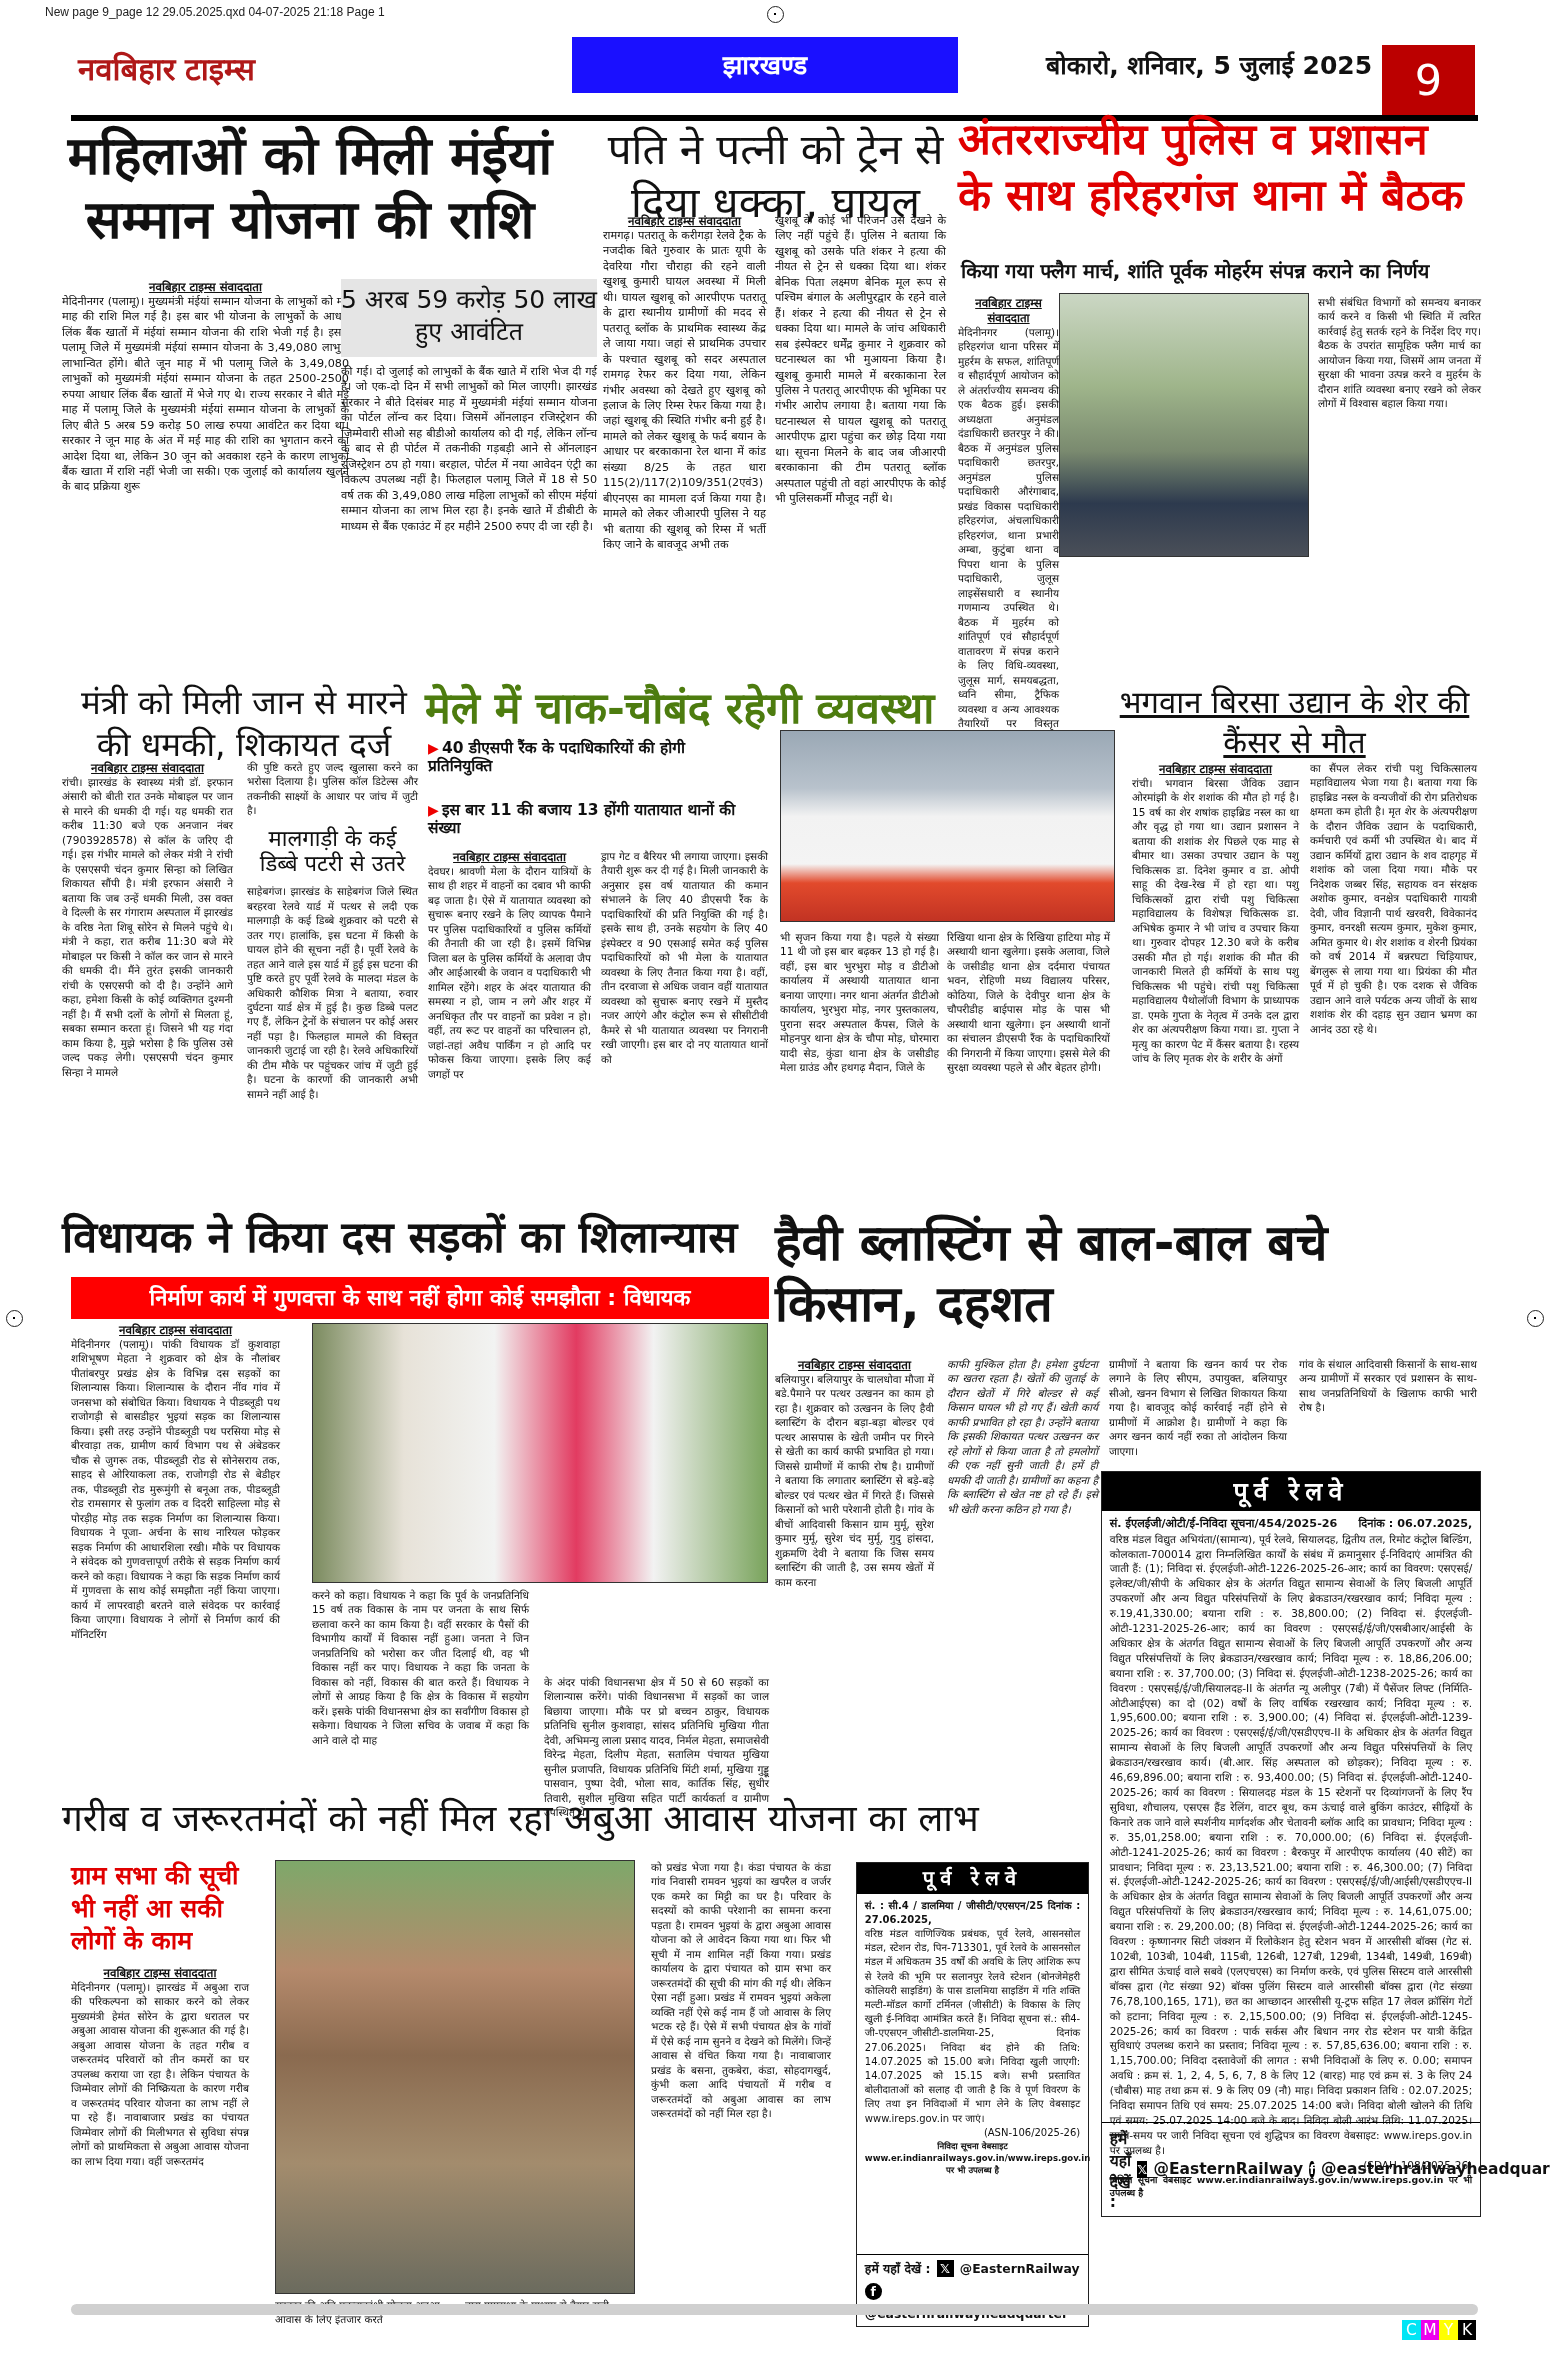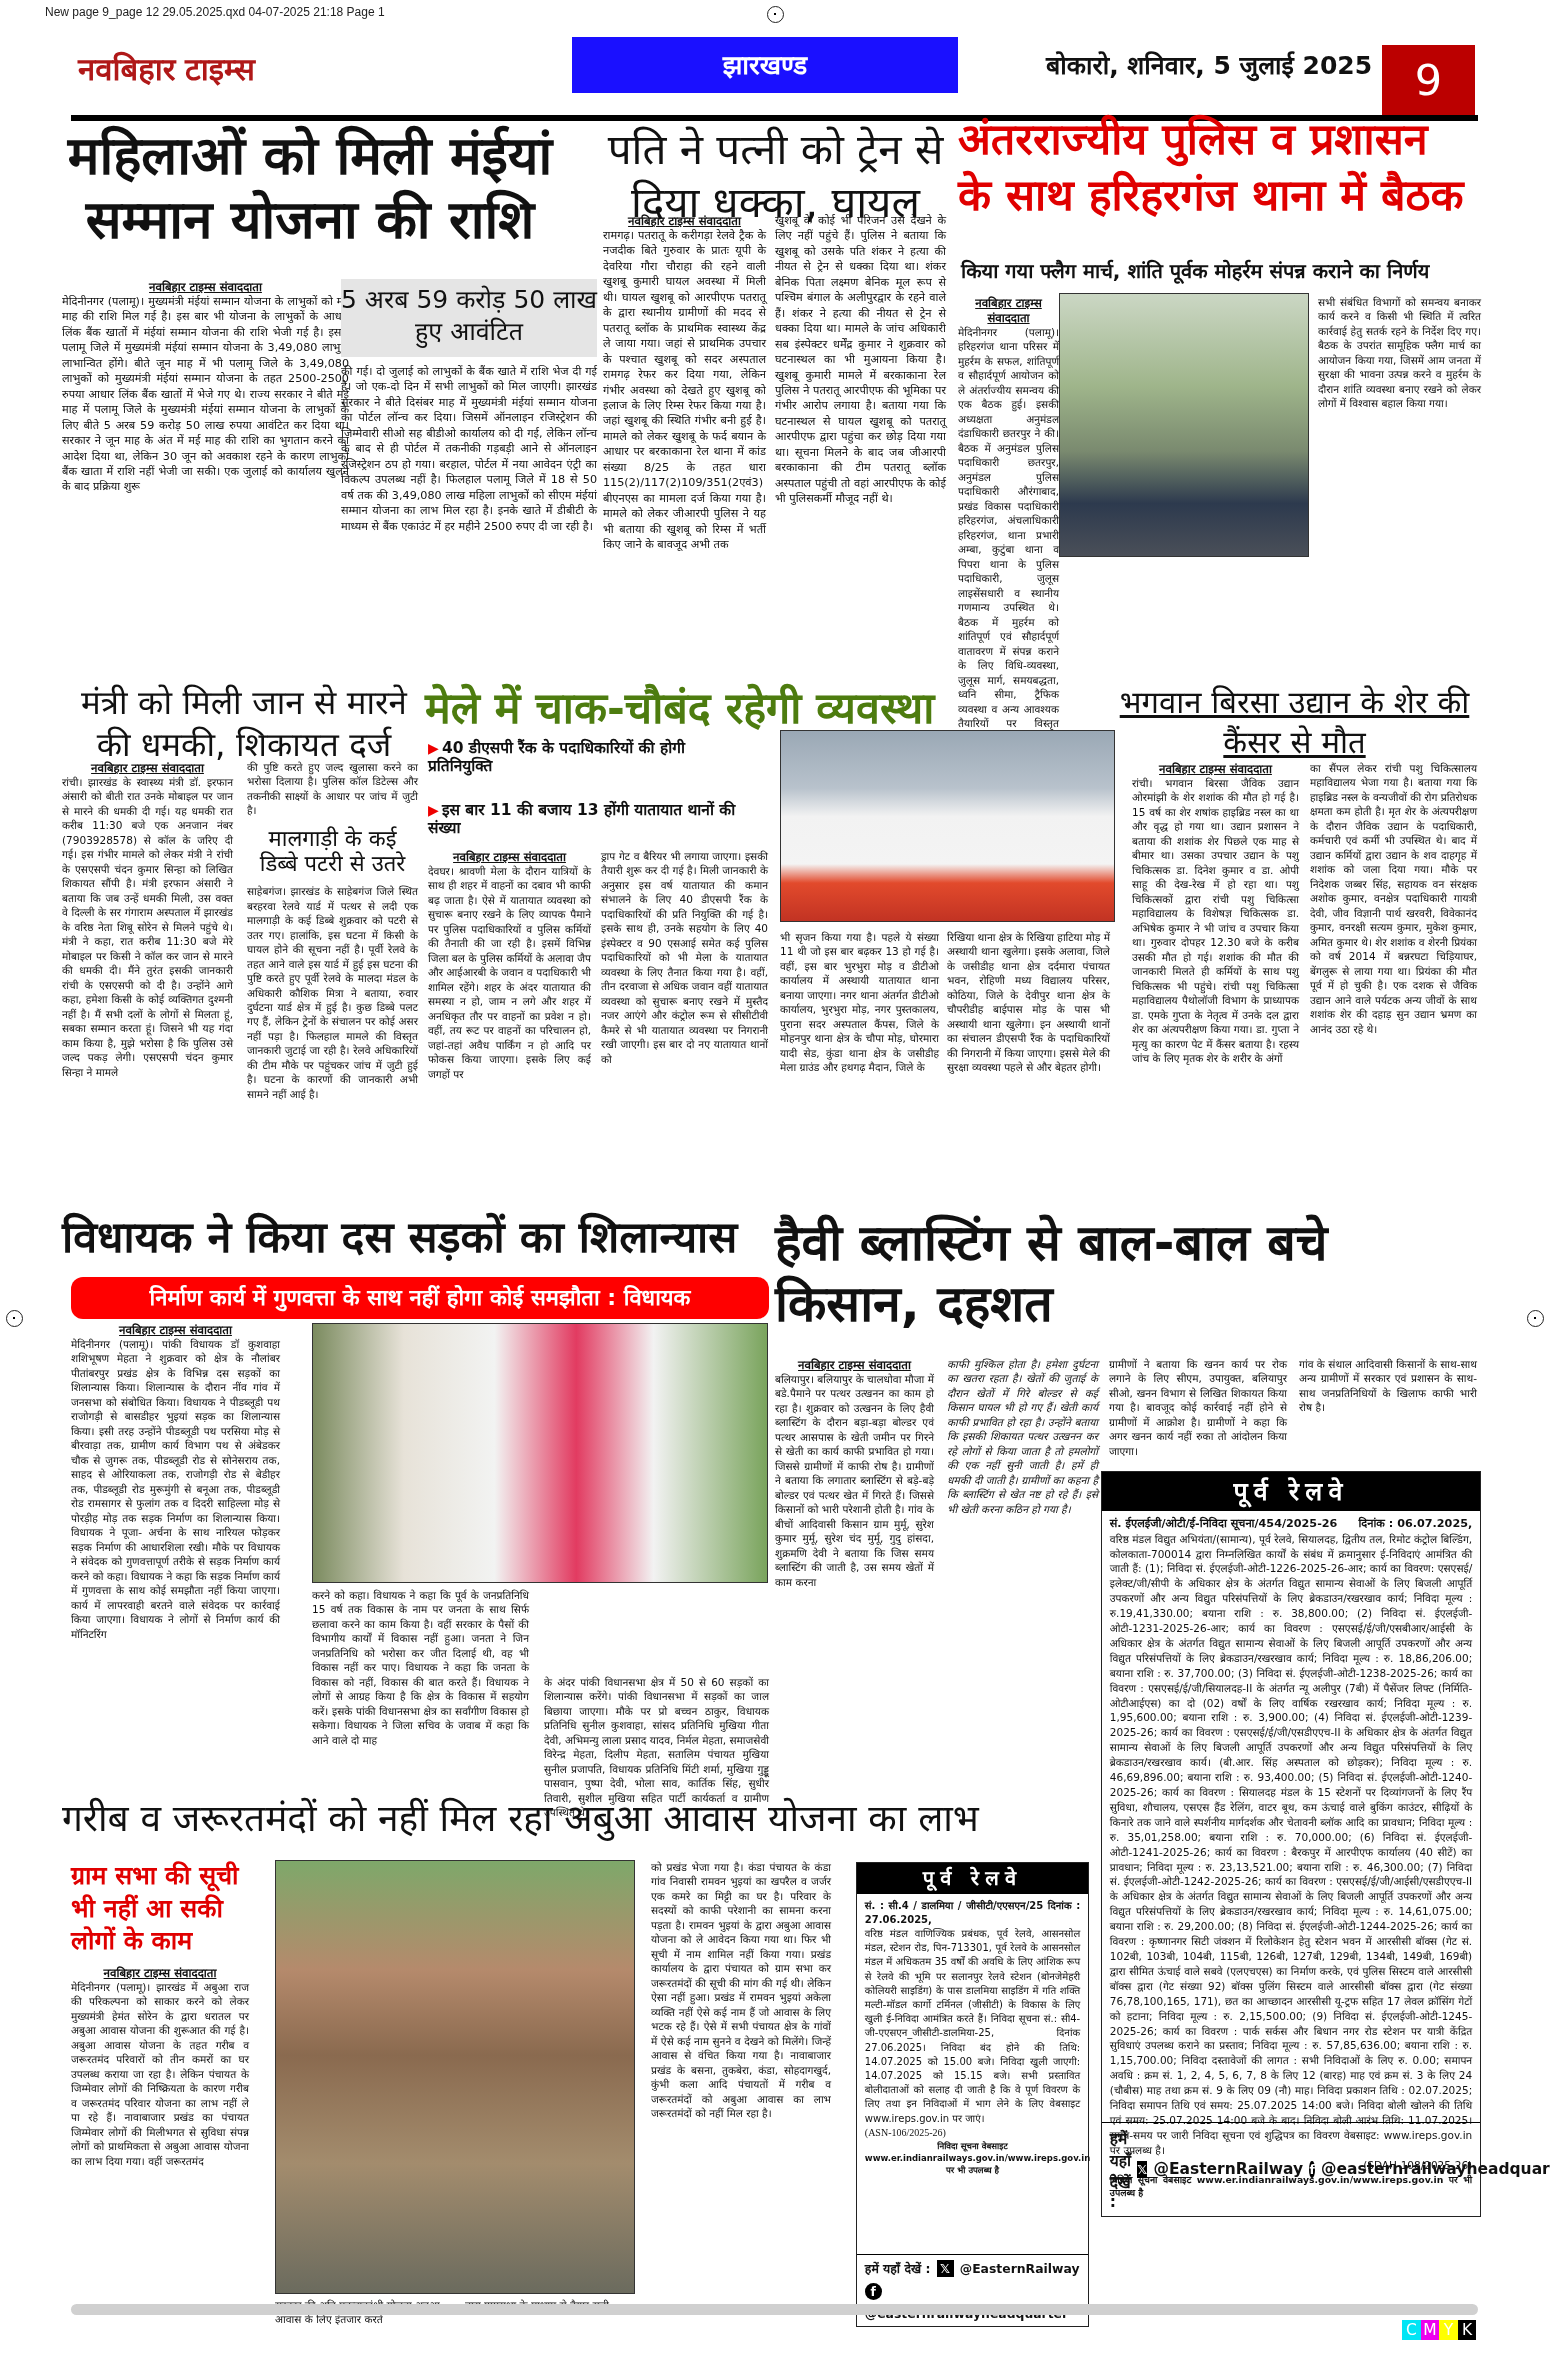--- a/index.html
+++ b/index.html
@@ -106,21 +106,21 @@
 <div class="abs hl" style="left:1116px;top:682px;width:357px;font-size:31px;font-weight:normal;text-align:center;line-height:1.3;text-decoration:underline;">भगवान बिरसा उद्यान के शेर की कैंसर से मौत</div>
 <div class="abs" style="left:1132px;top:761px;width:167px;">
   <span class="byline">नवबिहार टाइम्स संवाददाता</span>
   <p class="col" style="font-size:10.5px;">रांची। भगवान बिरसा जैविक उद्यान ओरमांझी के शेर शशांक की मौत हो गई है। 15 वर्ष का शेर शषांक हाइब्रिड नस्ल का था और वृद्ध हो गया था। उद्यान प्रशासन ने बताया की शशांक शेर पिछले एक माह से बीमार था। उसका उपचार उद्यान के पशु चिकित्सक डा. दिनेश कुमार व डा. ओपी साहू की देख-रेख में हो रहा था। पशु चिकित्सकों द्वारा रांची पशु चिकित्सा महाविद्यालय के विशेषज्ञ चिकित्सक डा. अभिषेक कुमार ने भी जांच व उपचार किया था। गुरुवार दोपहर 12.30 बजे के करीब उसकी मौत हो गई। शशांक की मौत की जानकारी मिलते ही कर्मियों के साथ पशु चिकित्सक भी पहुंचे। रांची पशु चिकित्सा महाविद्यालय पैथोलॉजी विभाग के प्राध्यापक डा. एमके गुप्ता के नेतृत्व में उनके दल द्वारा शेर का अंत्यपरीक्षण किया गया। डा. गुप्ता ने मृत्यु का कारण पेट में कैंसर बताया है। रहस्य जांच के लिए मृतक शेर के शरीर के अंगों</p>
 </div>
 <div class="abs" style="left:1310px;top:761px;width:167px;">
   <p class="col" style="font-size:10.5px;">का सैंपल लेकर रांची पशु चिकित्सालय महाविद्यालय भेजा गया है। बताया गया कि हाइब्रिड नस्ल के वन्यजीवों की रोग प्रतिरोधक क्षमता कम होती है। मृत शेर के अंत्यपरीक्षण के दौरान जैविक उद्यान के पदाधिकारी, कर्मचारी एवं कर्मी भी उपस्थित थे। बाद में उद्यान कर्मियों द्वारा उद्यान के शव दाहगृह में शशांक को जला दिया गया। मौके पर निदेशक जब्बर सिंह, सहायक वन संरक्षक अशोक कुमार, वनक्षेत्र पदाधिकारी गायत्री देवी, जीव विज्ञानी पार्थ खरवरी, विवेकानंद कुमार, वनरक्षी सत्यम कुमार, मुकेश कुमार, अमित कुमार थे। शेर शशांक व शेरनी प्रियंका को वर्ष 2014 में बन्नरघटा चिड़ियाघर, बेंगलुरू से लाया गया था। प्रियंका की मौत पूर्व में हो चुकी है। एक दशक से जैविक उद्यान आने वाले पर्यटक अन्य जीवों के साथ शशांक शेर की दहाड़ सुन उद्यान भ्रमण का आनंद उठा रहे थे।</p>
 </div>
 
 <div class="abs hl" style="left:62px;top:1213px;width:729px;font-size:43px;">विधायक ने किया दस सड़कों का शिलान्यास</div>
-<div class="abs redbar" style="left:71px;top:1277px;width:698px;height:42px;font-size:22px;line-height:42px;border-radius:12px;">निर्माण कार्य में गुणवत्ता के साथ नहीं होगा कोई समझौता : विधायक</div>
+<div class="abs redbar" style="left:71px;top:1277px;width:698px;height:42px;font-size:22px;line-height:42px;">निर्माण कार्य में गुणवत्ता के साथ नहीं होगा कोई समझौता : विधायक</div>
 <div class="abs" style="left:71px;top:1322px;width:209px;">
   <span class="byline">नवबिहार टाइम्स संवाददाता</span>
   <p class="col" style="font-size:10.5px;">मेदिनीनगर (पलामू)। पांकी विधायक डॉ कुशवाहा शशिभूषण मेहता ने शुक्रवार को क्षेत्र के नौलांबर पीतांबरपुर प्रखंड क्षेत्र के विभिन्न दस सड़कों का शिलान्यास किया। शिलान्यास के दौरान नींव गांव में जनसभा को संबोधित किया। विधायक ने पीडब्लूडी पथ राजोगड़ी से बासडीहर भुइयां सड़क का शिलान्यास किया। इसी तरह उन्होंने पीडब्लूडी पथ परसिया मोड़ से बीरवाड़ा तक, ग्रामीण कार्य विभाग पथ से अंबेडकर चौक से जुगरू तक, पीडब्लूडी रोड से सोनेसराय तक, साहद से ओरियाकला तक, राजोगड़ी रोड से बेडीहर तक, पीडब्लूडी रोड मुरूमुंगी से बनूआ तक, पीडब्लूडी रोड रामसागर से फुलांग तक व दिदरी साहिल्ला मोड़ से पोरड़ीह मोड़ तक सड़क निर्माण का शिलान्यास किया। विधायक ने पूजा- अर्चना के साथ नारियल फोड़कर सड़क निर्माण की आधारशिला रखी। मौके पर विधायक ने संवेदक को गुणवत्तापूर्ण तरीके से सड़क निर्माण कार्य करने को कहा। विधायक ने कहा कि सड़क निर्माण कार्य में गुणवत्ता के साथ कोई समझौता नहीं किया जाएगा। कार्य में लापरवाही बरतने वाले संवेदक पर कार्रवाई किया जाएगा। विधायक ने लोगों से निर्माण कार्य की मॉनिटरिंग</p>
 </div>
 <div class="abs photo" style="left:312px;top:1323px;width:456px;height:260px;background:linear-gradient(90deg,#7b8b5f 0%,#e7e2d8 20%,#f2f3f2 40%,#e23b61 58%,#f2f2f2 75%,#7aa45d 100%);"></div>
 <div class="abs" style="left:312px;top:1588px;width:217px;">
   <p class="col" style="font-size:10.5px;">करने को कहा। विधायक ने कहा कि पूर्व के जनप्रतिनिधि 15 वर्ष तक विकास के नाम पर जनता के साथ सिर्फ छलावा करने का काम किया है। वहीं सरकार के पैसों की विभागीय कार्यों में विकास नहीं हुआ। जनता ने जिन जनप्रतिनिधि को भरोसा कर जीत दिलाई थी, वह भी विकास नहीं कर पाए। विधायक ने कहा कि जनता के विकास को नहीं, विकास की बात करते हैं। विधायक ने लोगों से आग्रह किया है कि क्षेत्र के विकास में सहयोग करें। इसके पांकी विधानसभा क्षेत्र का सर्वांगीण विकास हो सकेगा। विधायक ने जिला सचिव के जवाब में कहा कि आने वाले दो माह</p>
 </div>
 <div class="abs" style="left:544px;top:1675px;width:225px;">
   <p class="col" style="font-size:10.5px;">के अंदर पांकी विधानसभा क्षेत्र में 50 से 60 सड़कों का शिलान्यास करेंगे। पांकी विधानसभा में सड़कों का जाल बिछाया जाएगा। मौके पर प्रो बच्चन ठाकुर, विधायक प्रतिनिधि सुनील कुशवाहा, सांसद प्रतिनिधि मुखिया गीता देवी, अभिमन्यु लाला प्रसाद यादव, निर्मल मेहता, समाजसेवी विरेन्द्र मेहता, दिलीप मेहता, सतालिम पंचायत मुखिया सुनील प्रजापति, विधायक प्रतिनिधि मिंटी शर्मा, मुखिया गुड्डू पासवान, पुष्पा देवी, भोला साव, कार्तिक सिंह, सुधीर तिवारी, सुशील मुखिया सहित पार्टी कार्यकर्ता व ग्रामीण उपस्थित थे।</p>
@@ -172,21 +172,21 @@
 <div class="abs" style="left:465px;top:2298px;width:171px;font-size:10.5px;line-height:1.38;">द्वारा ग्रामसभा के माध्यम से तैयार सूची</div>
 <div class="abs" style="left:651px;top:1860px;width:180px;">
   <p class="col" style="font-size:10.5px;">को प्रखंड भेजा गया है। कंडा पंचायत के कंडा गांव निवासी रामवन भुइयां का खपरैल व जर्जर एक कमरे का मिट्टी का घर है। परिवार के सदस्यों को काफी परेशानी का सामना करना पड़ता है। रामवन भुइयां के द्वारा अबुआ आवास योजना को ले आवेदन किया गया था। फिर भी सूची में नाम शामिल नहीं किया गया। प्रखंड कार्यालय के द्वारा पंचायत को ग्राम सभा कर जरूरतमंदों की सूची की मांग की गई थी। लेकिन ऐसा नहीं हुआ। प्रखंड में रामवन भुइयां अकेला व्यक्ति नहीं ऐसे कई नाम हैं जो आवास के लिए भटक रहे हैं। ऐसे में सभी पंचायत क्षेत्र के गांवों में ऐसे कई नाम सुनने व देखने को मिलेंगे। जिन्हें आवास से वंचित किया गया है। नावाबाजार प्रखंड के बसना, तुकबेरा, कंडा, सोहदागखुर्द, कुंभी कला आदि पंचायतों में गरीब व जरूरतमंदों को अबुआ आवास का लाभ जरूरतमंदों को नहीं मिल रहा है।</p>
 </div>
 
 <div class="abs ad" style="left:856px;top:1862px;width:233px;height:465px;">
   <div class="ad-head" style="height:31px;line-height:31px;font-size:20px;">पूर्व रेलवे</div>
   <div class="ad-body" style="font-size:10px;">
     <p style="font-weight:bold;">सं. : सी.4 / डालमिया / जीसीटी/एएसएन/25 दिनांक : 27.06.2025,</p>
     <p>वरिष्ठ मंडल वाणिज्यिक प्रबंधक, पूर्व रेलवे, आसनसोल मंडल, स्टेशन रोड, पिन-713301, पूर्व रेलवे के आसनसोल मंडल में अधिकतम 35 वर्षों की अवधि के लिए आंशिक रूप से रेलवे की भूमि पर सलानपुर रेलवे स्टेशन (बोनजेमेहरी कोलियरी साइडिंग) के पास डालमिया साइडिंग में गति शक्ति मल्टी-मॉडल कार्गो टर्मिनल (जीसीटी) के विकास के लिए खुली ई-निविदा आमंत्रित करते हैं। निविदा सूचना सं.: सी4-जी-एएसएन_जीसीटी-डालमिया-25, दिनांक 27.06.2025। निविदा बंद होने की तिथि: 14.07.2025 को 15.00 बजे। निविदा खुली जाएगी: 14.07.2025 को 15.15 बजे। सभी प्रस्तावित बोलीदाताओं को सलाह दी जाती है कि वे पूर्ण विवरण के लिए तथा इन निविदाओं में भाग लेने के लिए वेबसाइट www.ireps.gov.in पर जाएं।</p>
-    <p style="text-align:left;font-family:Liberation Serif, serif;">(ASN-106/2025-26)</p>
+    <p style="text-align:right;">(ASN-106/2025-26)</p>
     <p style="font-size:8.5px;font-weight:bold;text-align:center;">निविदा सूचना वेबसाइट www.er.indianrailways.gov.in/www.ireps.gov.in पर भी उपलब्ध है</p>
   </div>
   <div class="ad-social" style="position:absolute;bottom:0;left:0;right:0;flex-wrap:wrap;font-size:12.4px;">
     <span>हमें यहाँ देखें :</span>
     <span class="x-icon">𝕏</span>
     <span>@EasternRailway</span>
     <span class="fb-icon">f</span>
     <span>@easternrailwayheadquarter</span>
   </div>
 </div>

